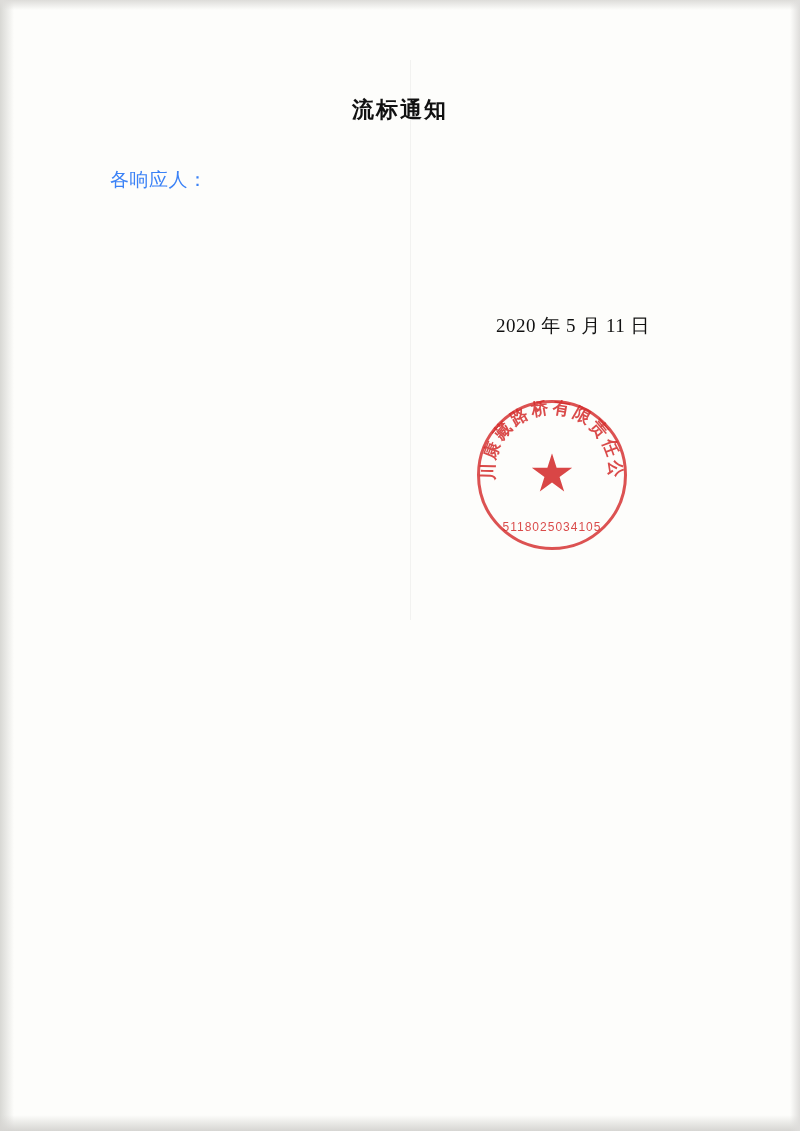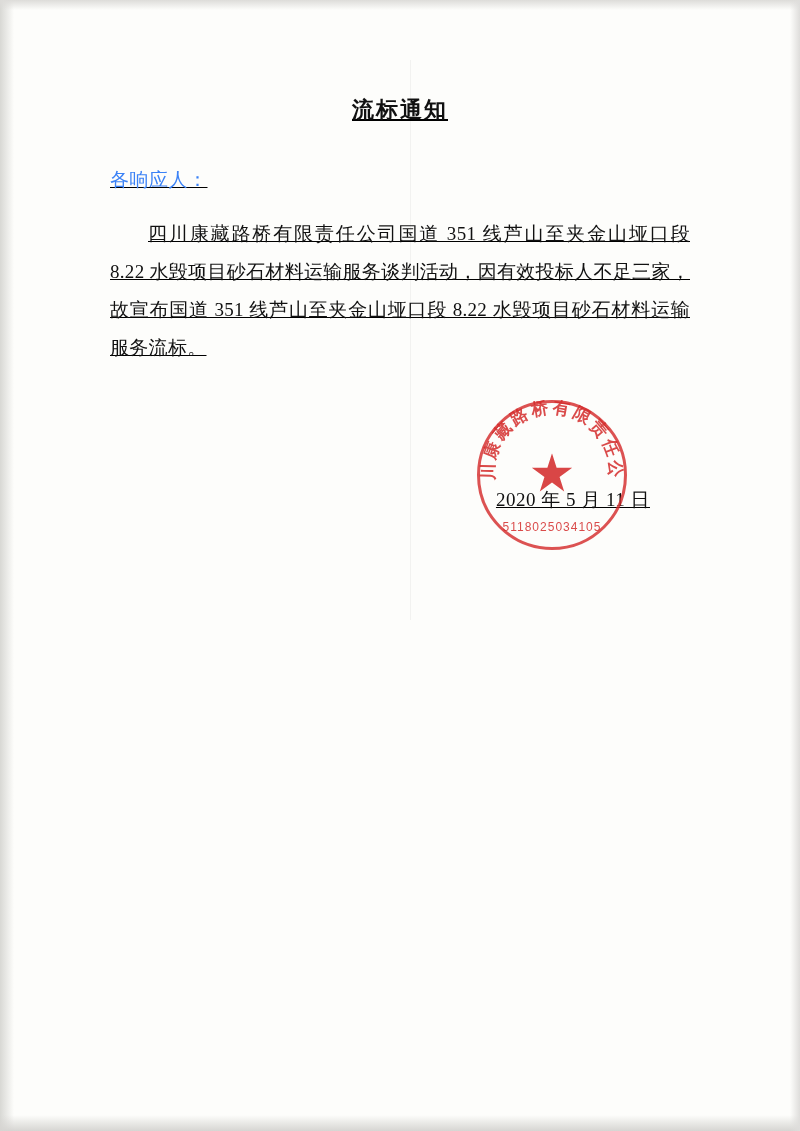--- a/index.html
+++ b/index.html
@@ -60,21 +60,20 @@
     height: 560px;
     background: rgba(0,0,0,0.045);
     pointer-events: none;
   }
 
   .content {
     position: absolute;
     left: 110px;
     top: 95px;
     width: 580px;
-    text-decoration: underline;
   }
 
   .doc-title {
     text-align: center;
     font-size: 22px;
     font-weight: bold;
     letter-spacing: 2px;
     color: #111;
     margin: 0 0 42px 0;
     font-family: "Liberation Serif", "DejaVu Serif", serif;
@@ -175,21 +174,20 @@
 <body>
 
 <div class="page">
   <div class="scan-top"></div>
   <div class="scan-bottom"></div>
   <div class="fold-line"></div>
 
   <div class="content">
     <h1 class="doc-title">流标通知</h1>
     <p class="salutation">各响应人：</p>
-    <p class="body-text">四川康藏路桥有限责任公司国道 351 线芦山至夹金山垭口段 8.22 水毁项目砂石材料运输服务谈判活动，因有效投标人不足三家，故宣布国道 351 线芦山至夹金山垭口段 8.22 水毁项目砂石材料运输服务流标。</p>
 
     <div class="signature-block">
       <p class="date-line">2020 年 5 月 11 日</p>
     </div>
   </div>
 
   <div class="seal">
     <div class="seal-ring"></div>
     <svg class="seal-arc" viewBox="0 0 150 150">
       <defs>

